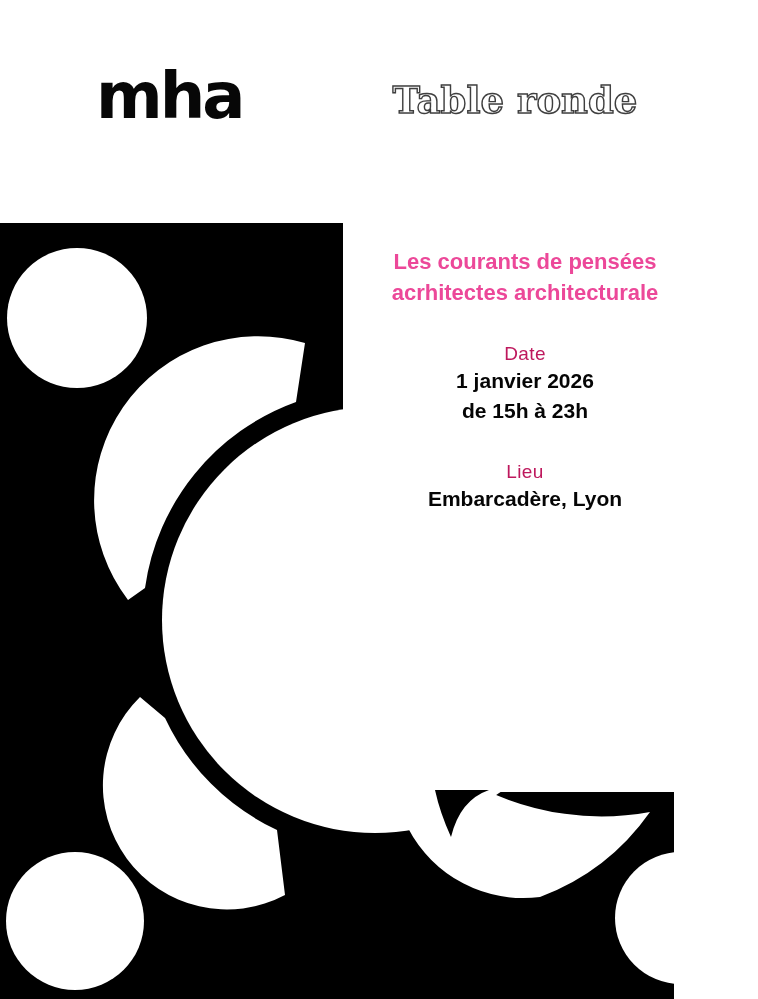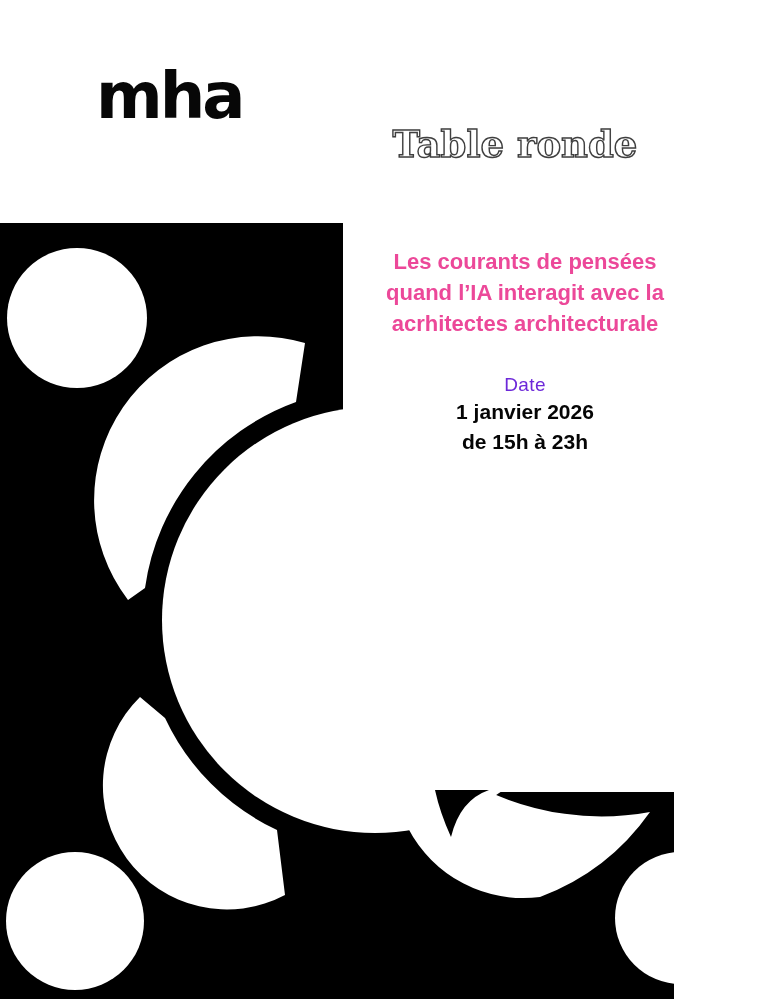--- a/index.html
+++ b/index.html
@@ -11,33 +11,32 @@
     position:absolute;left:96px;top:64px;
     font-family:"DejaVu Sans",sans-serif;font-weight:700;
     font-size:64px;line-height:1;letter-spacing:-3px;color:#070707;
   }
   .title{
     position:absolute;left:343px;top:80px;width:344px;text-align:center;
     font-family:"DejaVu Serif","Liberation Serif",serif;font-weight:700;
     font-size:37px;line-height:1.1;color:#ffffff;
     -webkit-text-stroke:1.4px #3f3f3f;
     text-shadow:0 0 1px #555;
-    margin-top:44px;
   }
   .artwork{position:absolute;left:0;top:0;width:758px;height:999px;}
   .panel{
     position:absolute;left:343px;top:223px;width:364px;height:569px;
     text-align:center;color:#000;
   }
   .panel-heading{
     margin-top:23px;font-size:22px;line-height:31px;font-weight:700;color:#ec4899;
   }
   .section{margin-top:34px;}
   .section-label{
-    font-size:19px;line-height:24px;font-weight:400;color:#6d28d9;letter-spacing:.4px;
+    font-size:19px;line-height:24px;font-weight:400;color:#be185d;letter-spacing:.4px;
   }
   .section-line{
     font-size:21px;line-height:30px;font-weight:700;color:#050505;
   }
 </style>
 </head>
 <body>
 
 <div class="page">
 
@@ -62,27 +61,30 @@
 
     <path d="M 435 790 L 489 790 Q 460 800 451 837 Q 440 813 435 790 Z" fill="#000000"></path>
   </svg>
 
   <div class="logo">mha</div>
   <div class="title">Table ronde</div>
 
   <div class="panel">
     <div class="panel-heading">
       <div>Les courants de pensées</div>
-      <div>quand l’IA interagit avec la</div>
       <div>acrhitectes architecturale</div>
     </div>
 
     <div class="section">
       <div class="section-label">Date</div>
       <div class="section-line">1 janvier 2026</div>
       <div class="section-line">de 15h à 23h</div>
     </div>
 
 
 
+    <div class="section">
+      <div class="section-label">Lieu</div>
+      <div class="section-line">Embarcadère, Lyon</div>
+    </div>
   </div>
 
 </div>
 
 </body></html>

